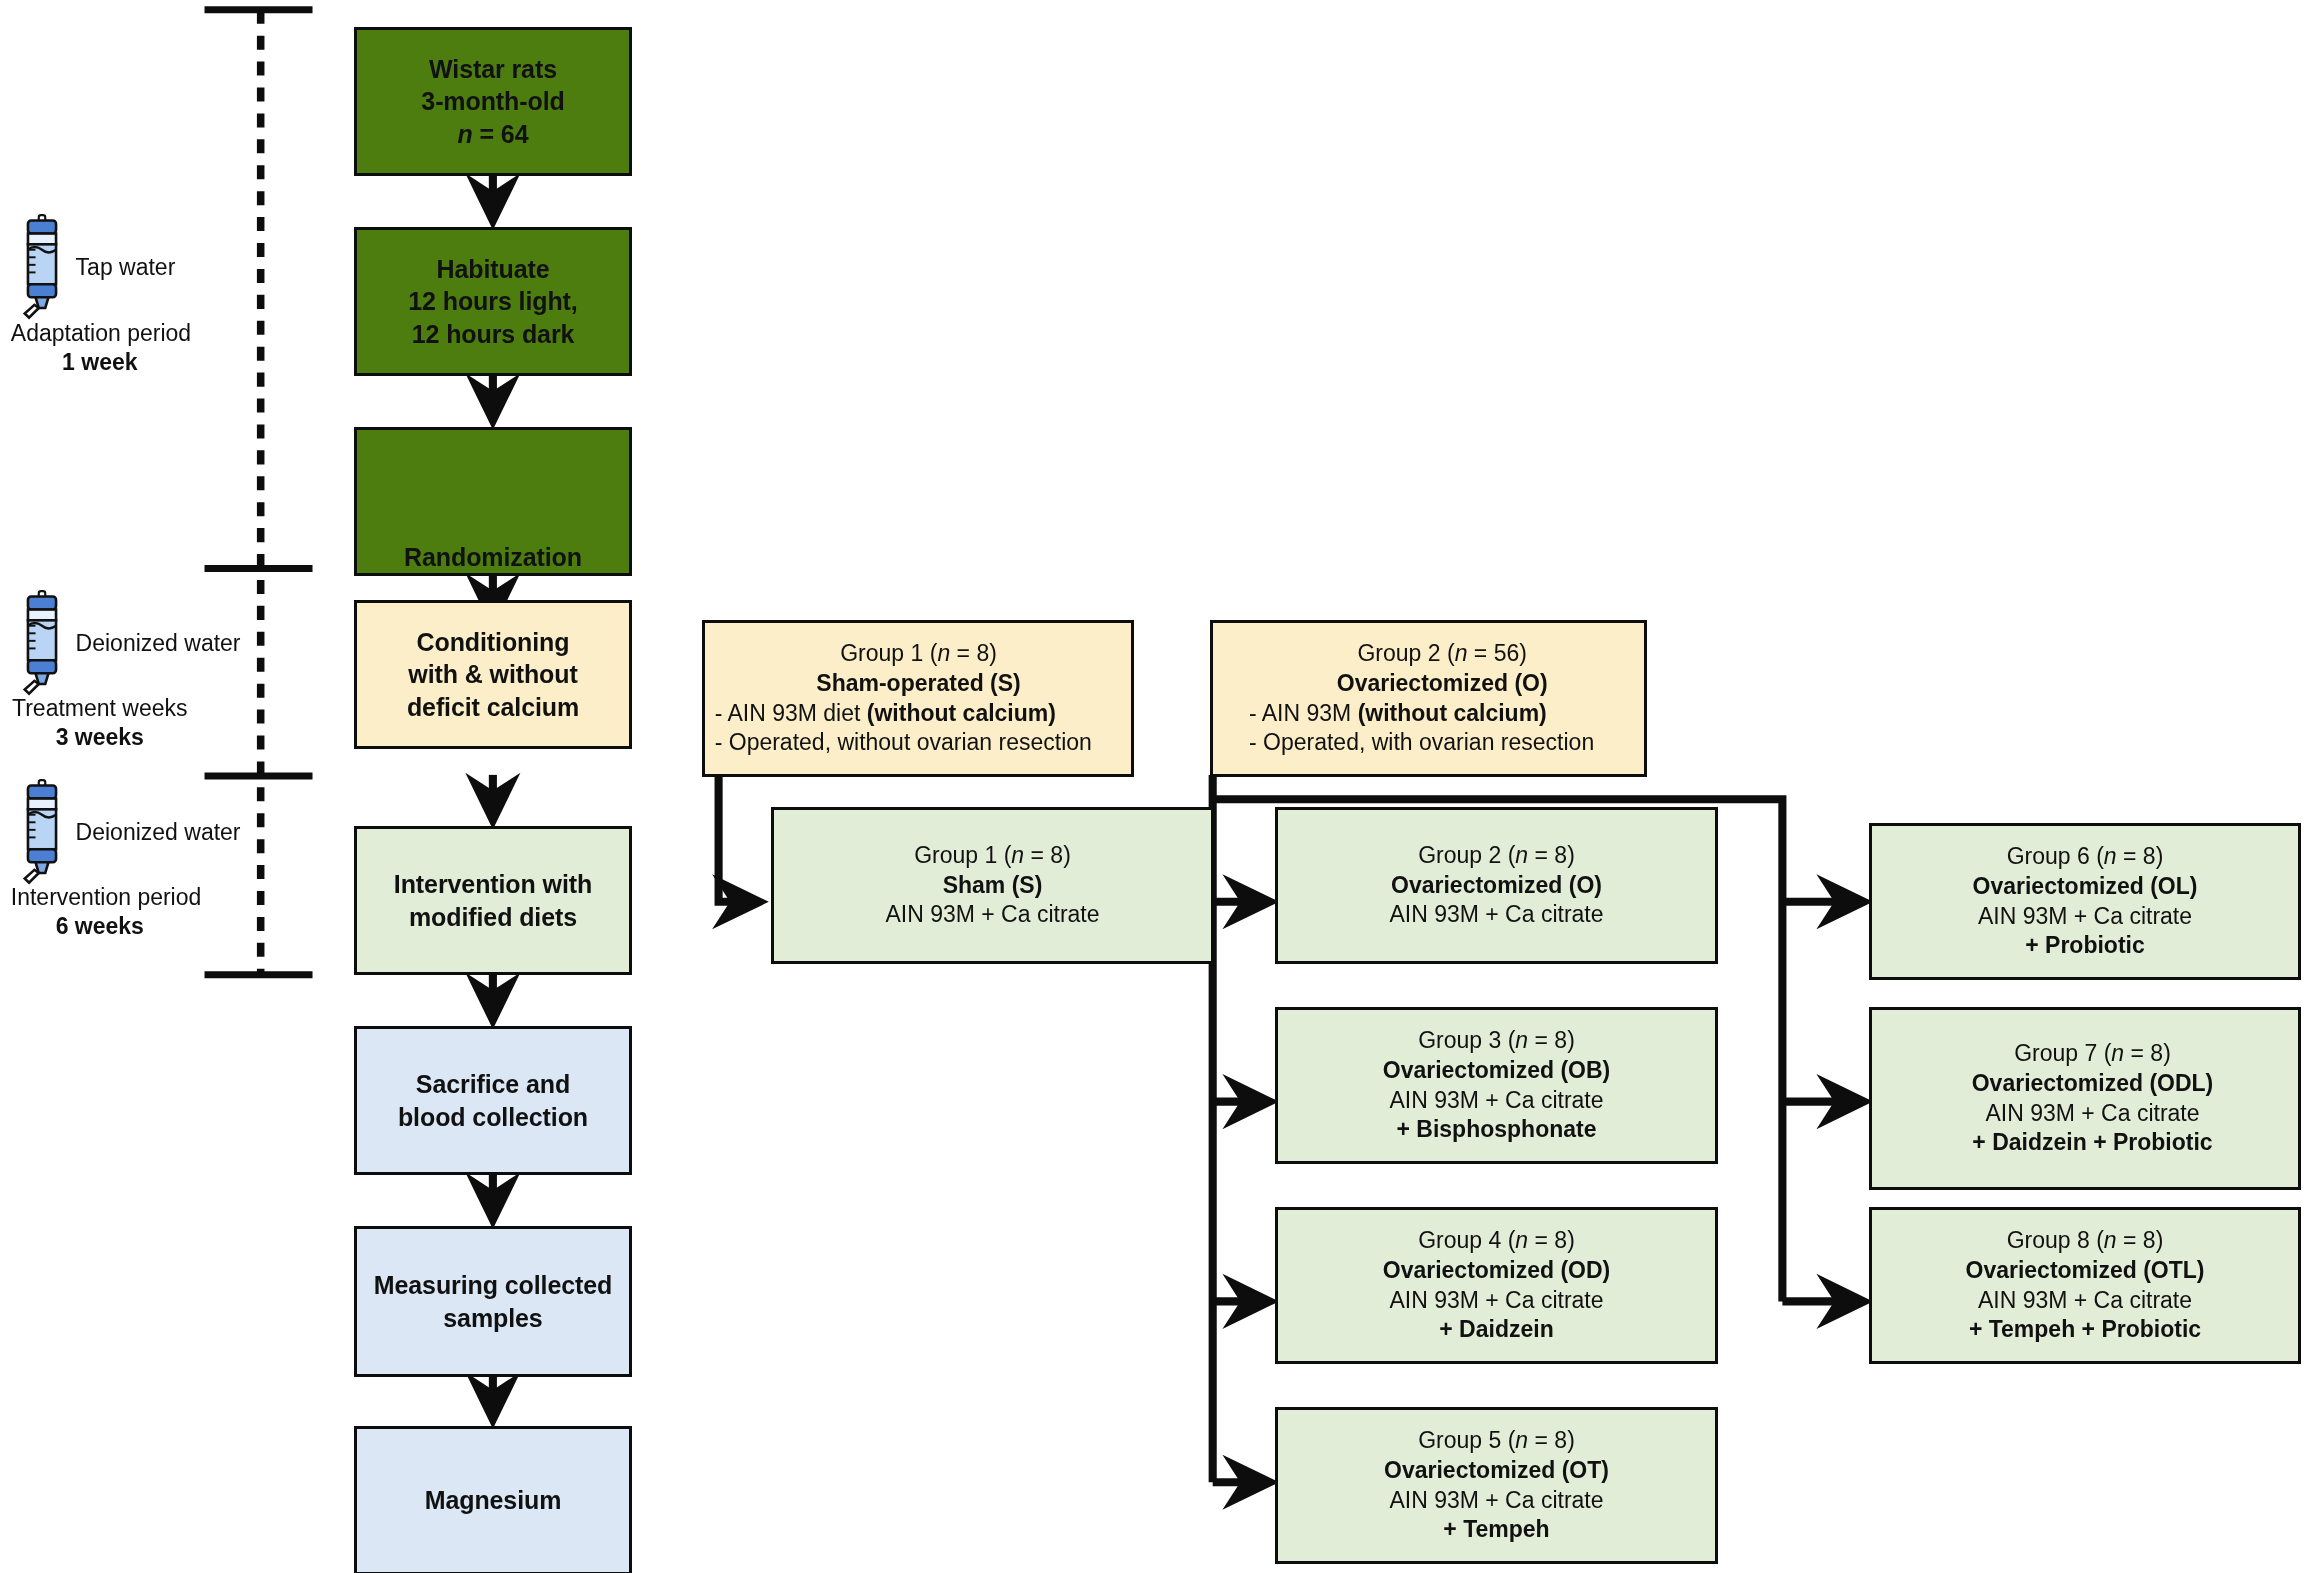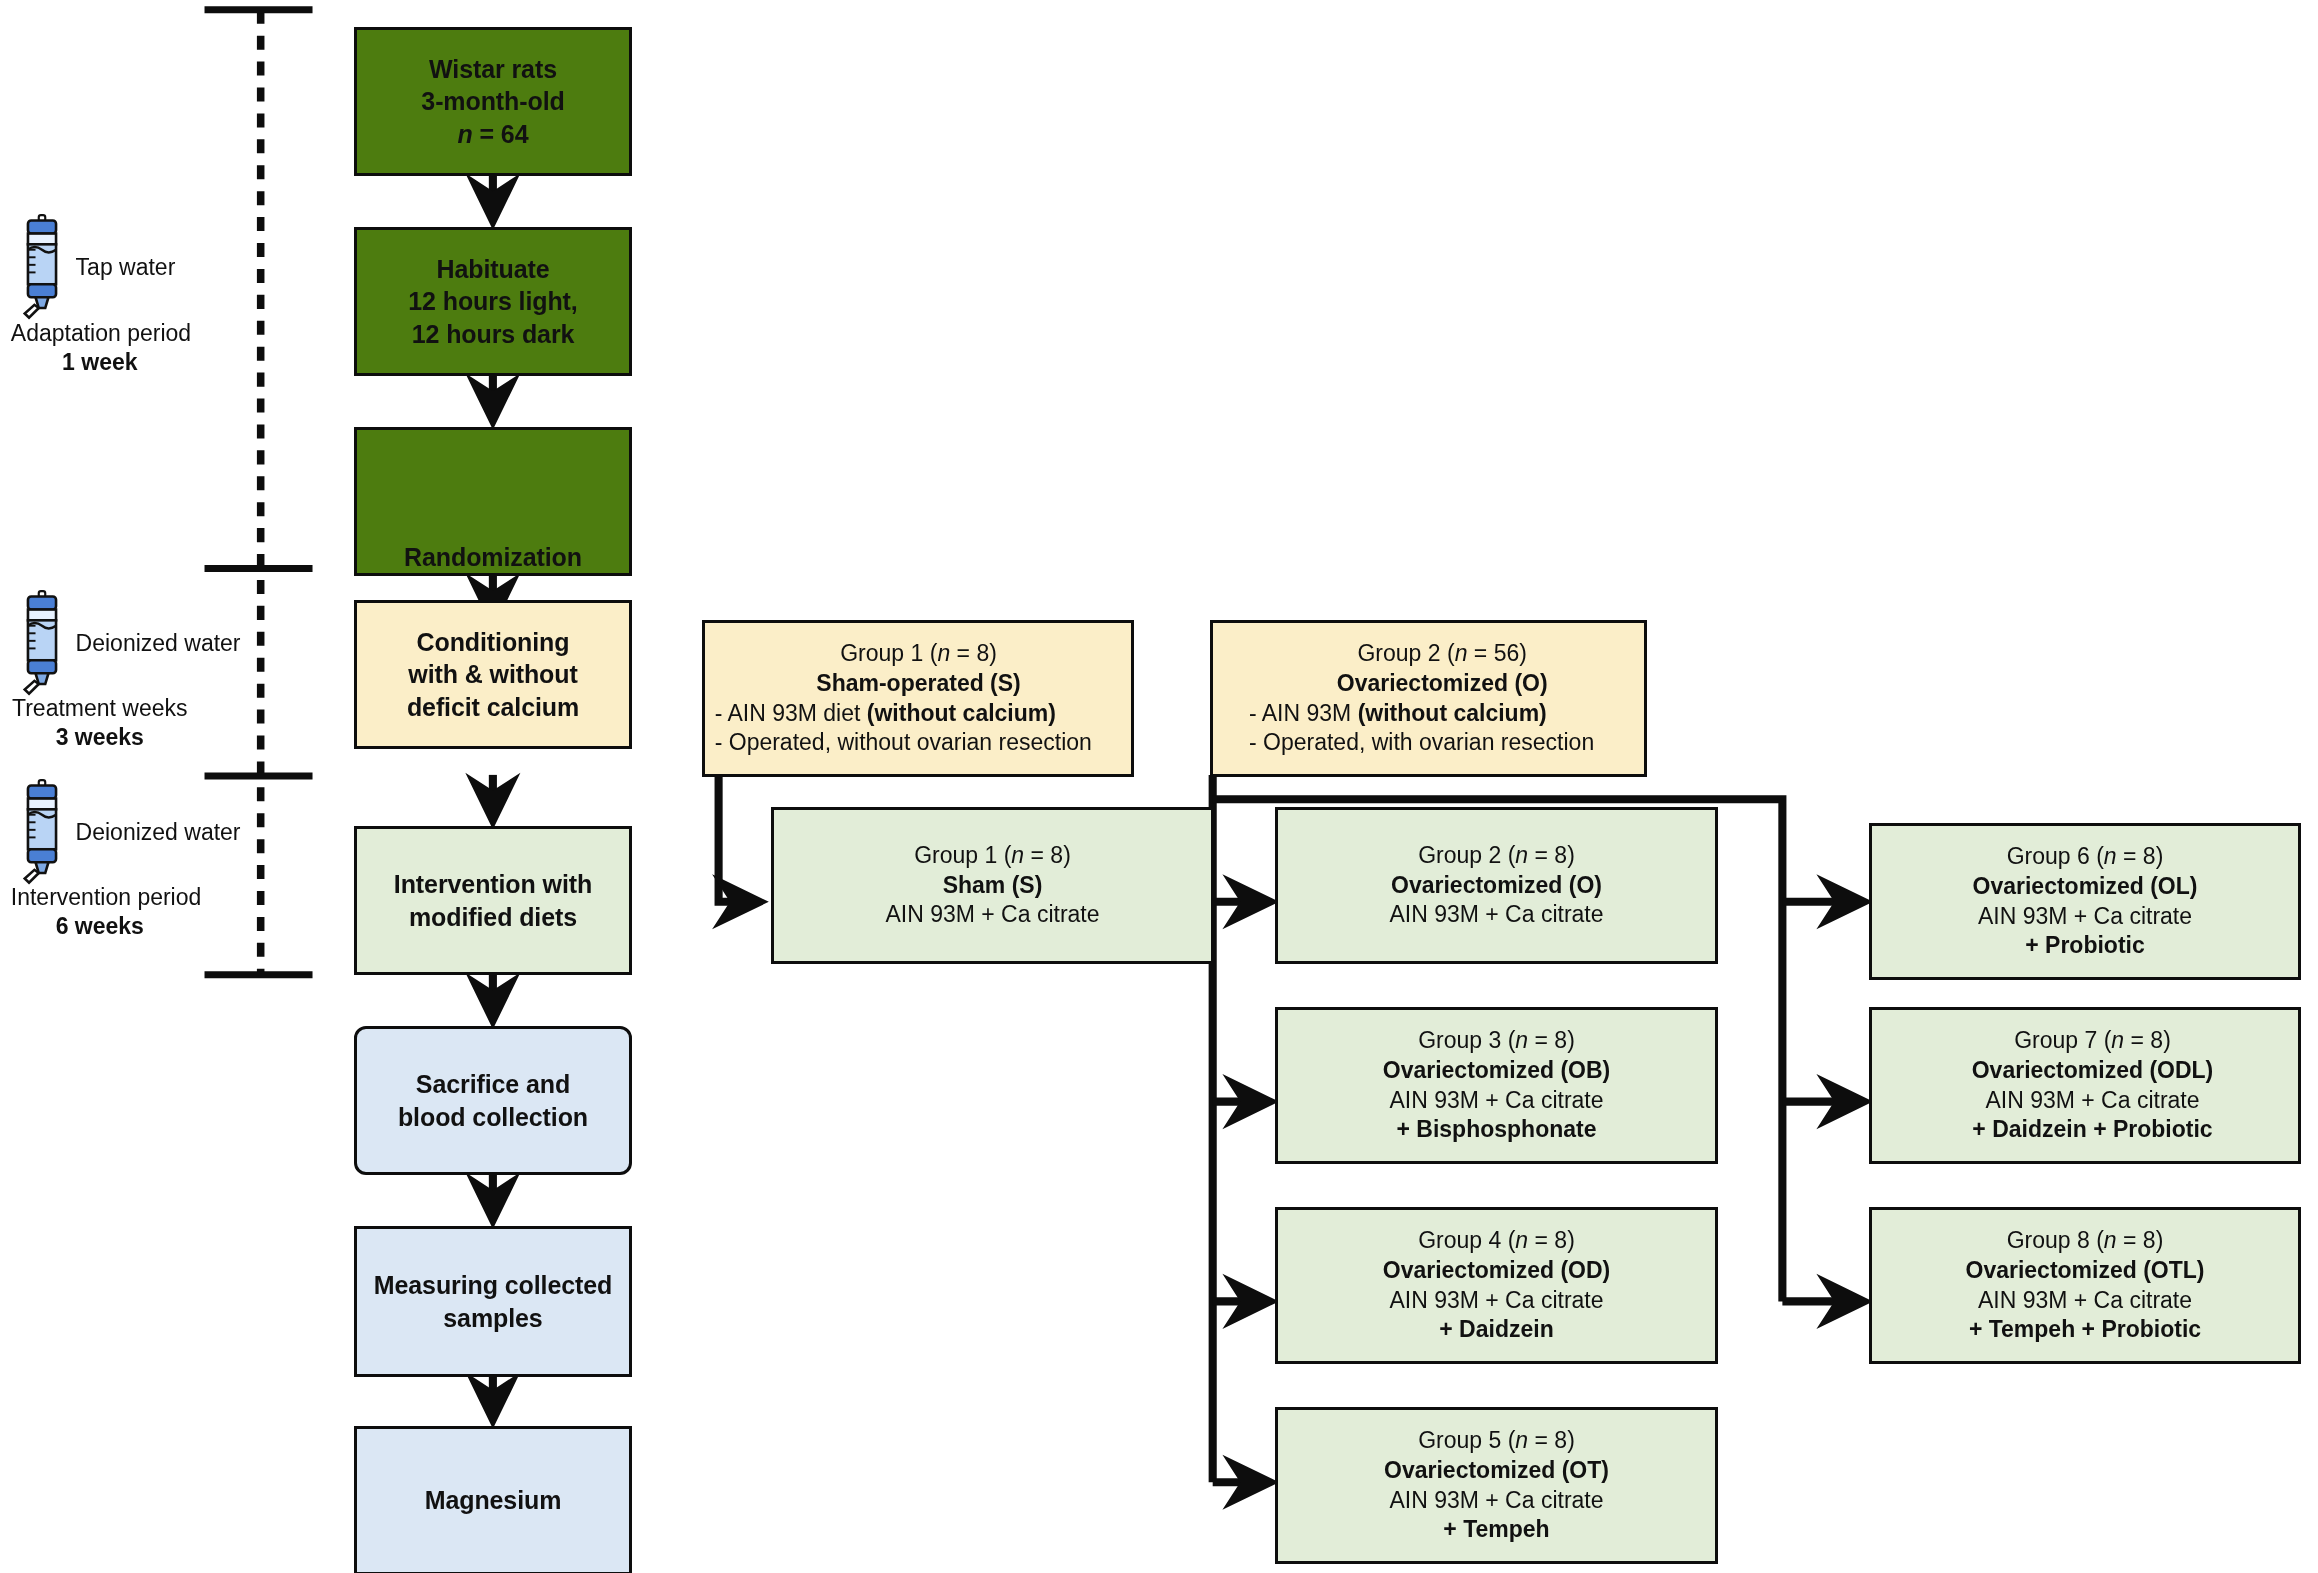--- a/index.html
+++ b/index.html
@@ -240,21 +240,21 @@
     <span class="ln">Conditioning</span>
     <span class="ln">with &amp; without</span>
     <span class="ln">deficit calcium</span>
   </div>
 
   <div class="box stage fill-green" style="left:354px; top:826px; width:278px; height:149px;">
     <span class="ln">Intervention with</span>
     <span class="ln">modified diets</span>
   </div>
 
-  <div class="box stage fill-blue" style="left:354px; top:1026px; width:278px; height:149px;border-radius:12px;">
+  <div class="box stage fill-blue" style="left:354px; top:1026px; width:278px; height:149px;">
     <span class="ln">Sacrifice and</span>
     <span class="ln">blood collection</span>
   </div>
 
   <div class="box stage fill-blue" style="left:354px; top:1226px; width:278px; height:151px;">
     <span class="ln">Measuring collected</span>
     <span class="ln">samples</span>
   </div>
 
   <div class="box stage fill-blue" style="left:354px; top:1426px; width:278px; height:149px;">
@@ -308,21 +308,21 @@
     <span class="ln bold">+ Tempeh</span>
   </div>
 
   <div class="box groupbox fill-green" style="left:1869px; top:823px; width:432px; height:157px;">
     <span class="ln"><span>Group 6 (</span><i class="ital">n</i><span> = 8)</span></span>
     <span class="ln bold">Ovariectomized (OL)</span>
     <span class="ln">AIN 93M + Ca citrate</span>
     <span class="ln bold">+ Probiotic</span>
   </div>
 
-  <div class="box groupbox fill-green" style="left:1869px; top:1007px; width:432px; height:157px;padding-left:15px;">
+  <div class="box groupbox fill-green" style="left:1869px; top:1007px; width:432px; height:183px;padding-left:15px;">
     <span class="ln"><span>Group 7 (</span><i class="ital">n</i><span> = 8)</span></span>
     <span class="ln bold">Ovariectomized (ODL)</span>
     <span class="ln">AIN 93M + Ca citrate</span>
     <span class="ln bold">+ Daidzein + Probiotic</span>
   </div>
 
   <div class="box groupbox fill-green" style="left:1869px; top:1207px; width:432px; height:157px;">
     <span class="ln"><span>Group 8 (</span><i class="ital">n</i><span> = 8)</span></span>
     <span class="ln bold">Ovariectomized (OTL)</span>
     <span class="ln">AIN 93M + Ca citrate</span>

